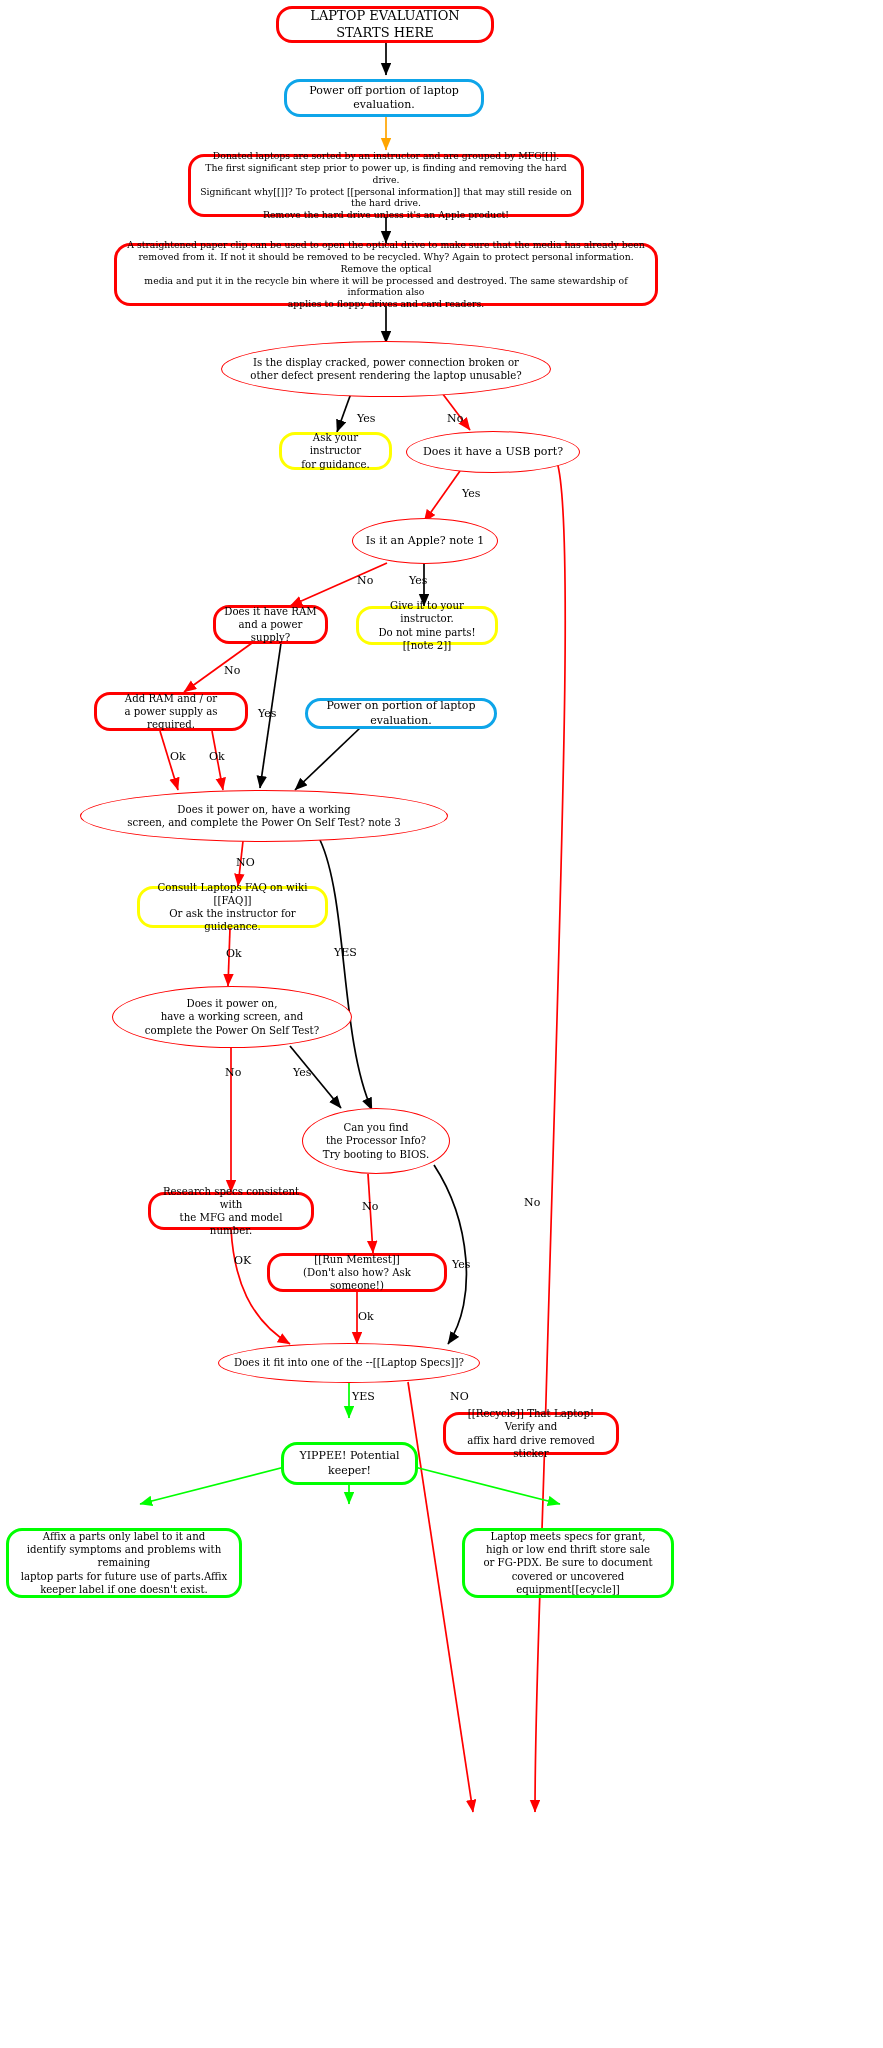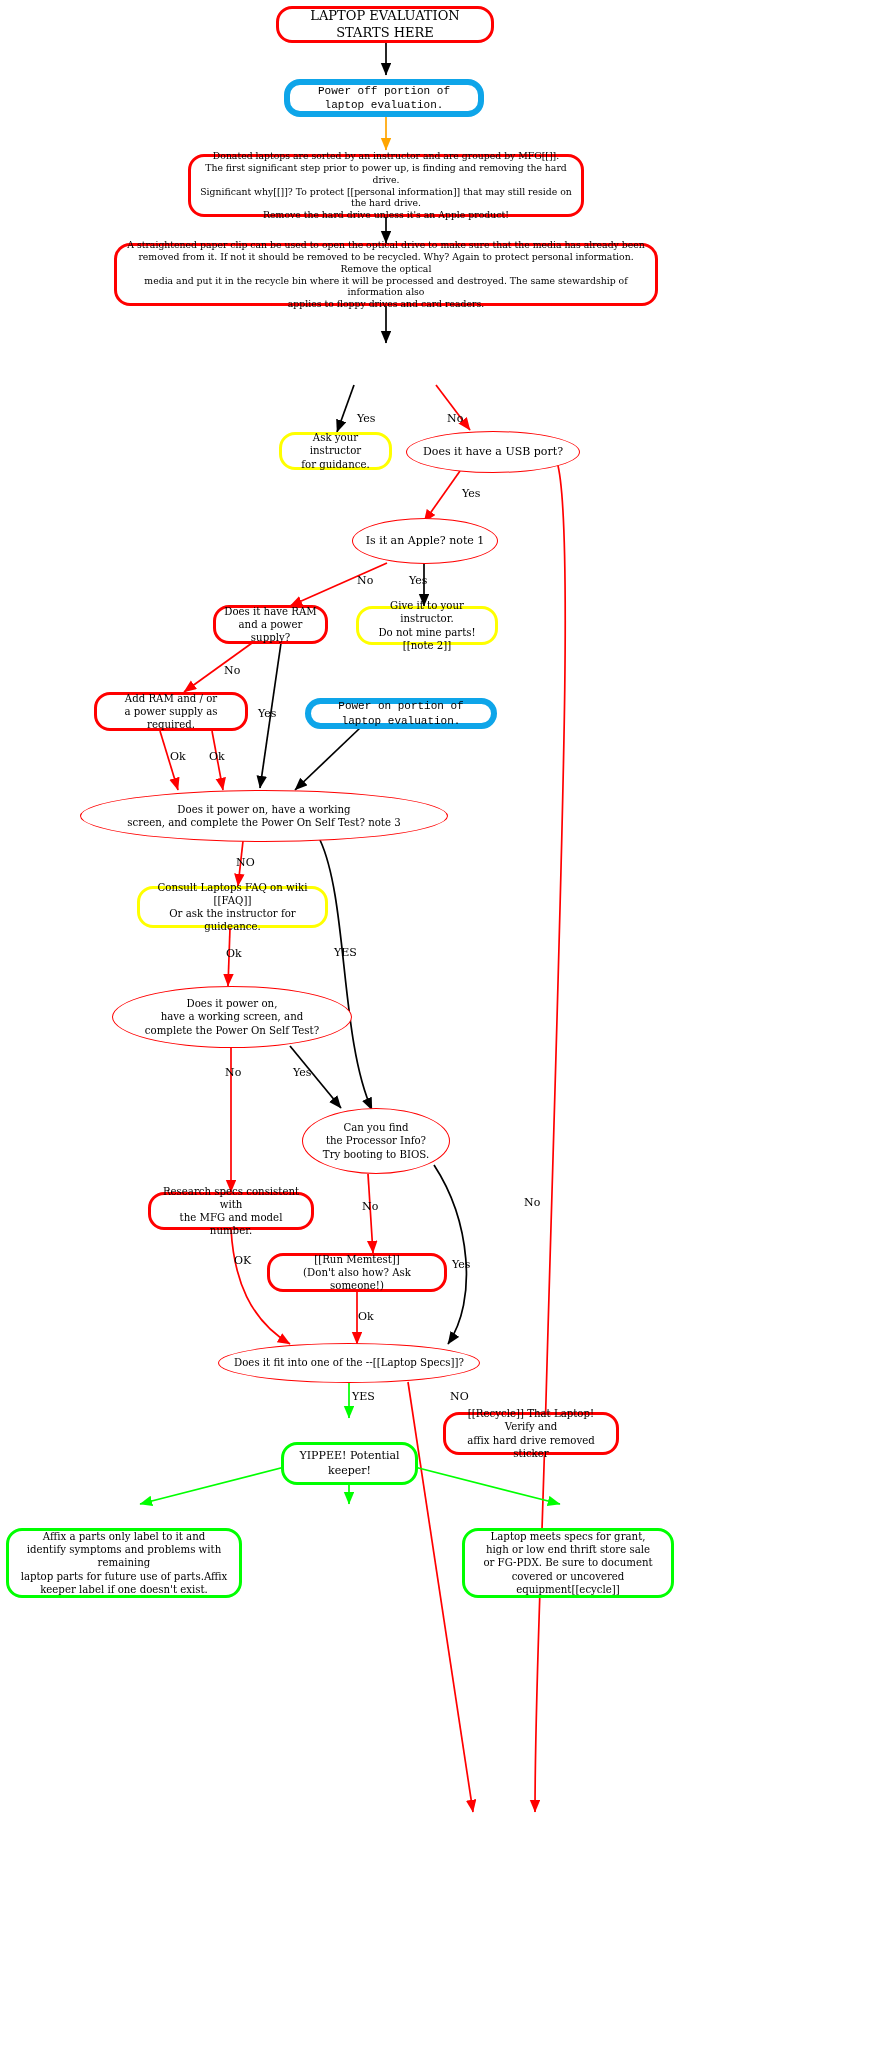--- a/index.html
+++ b/index.html
@@ -3,21 +3,21 @@
 <meta charset="utf-8">
 <style>
   html,body{margin:0;padding:0;background:#ffffff;}
   body{font-family:"DejaVu Serif","Liberation Serif",serif;}
   #canvas{position:relative;width:883px;height:2048px;background:#fff;overflow:hidden;}
   #edges{position:absolute;left:0;top:0;width:883px;height:2048px;pointer-events:none;}
   .node{position:absolute;box-sizing:border-box;display:flex;align-items:center;justify-content:center;text-align:center;background:#ffffff;color:#000;}
   .node .txt{display:block;line-height:1.28;white-space:pre-line;padding:0 6px;}
   .box{border-style:solid;border-radius:16px;}
   .b-red{border:3px solid #ff0000;}
-  .b-orange{border:6px solid #0ea5e9;font-family:Liberation Mono, monospace;}
+  .b-orange{border:3px solid #0ea5e9;}
   .b-yellow{border:3px solid #ffff00;}
   .b-green{border:3px solid #00ff00;margin-top:24px;}
   .ell{border:1.6px solid #ff0000;border-radius:50%;background:#fff;}
   .elabel{position:absolute;color:#000;background:transparent;white-space:nowrap;}
   .fs13{font-size:13px;}
   .fs11{font-size:11px;}
   .fs10{font-size:10.2px;}
   .fs9{font-size:9.3px;}
 </style>
 </head>
@@ -118,20 +118,24 @@
 Remove the hard drive unless it's an Apple product!</span>
   </div>
 
   <div class="node box b-red" style="left:114px;top:243px;width:544px;height:63px;">
     <span class="txt fs9">A straightened paper clip can be used to open the optical drive to make sure  that the media has already been
 removed from it. If not it should be removed to be recycled. Why? Again to protect personal information. Remove the optical
 media and put it in the recycle bin where it will be processed and destroyed. The same stewardship of information also
 applies to floppy drives and card readers.</span>
   </div>
 
+  <div class="node ell" style="left:221px;top:341px;width:330px;height:56px;">
+    <span class="txt fs10">Is the display cracked, power connection broken or
+other defect present rendering the laptop unusable?</span>
+  </div>
 
   <div class="node box b-yellow" style="left:279px;top:432px;width:113px;height:38px;">
     <span class="txt fs10">Ask your instructor
 for guidance.</span>
   </div>
 
   <div class="node ell" style="left:406px;top:431px;width:174px;height:42px;">
     <span class="txt fs11">Does it have a USB port?</span>
   </div>
 

